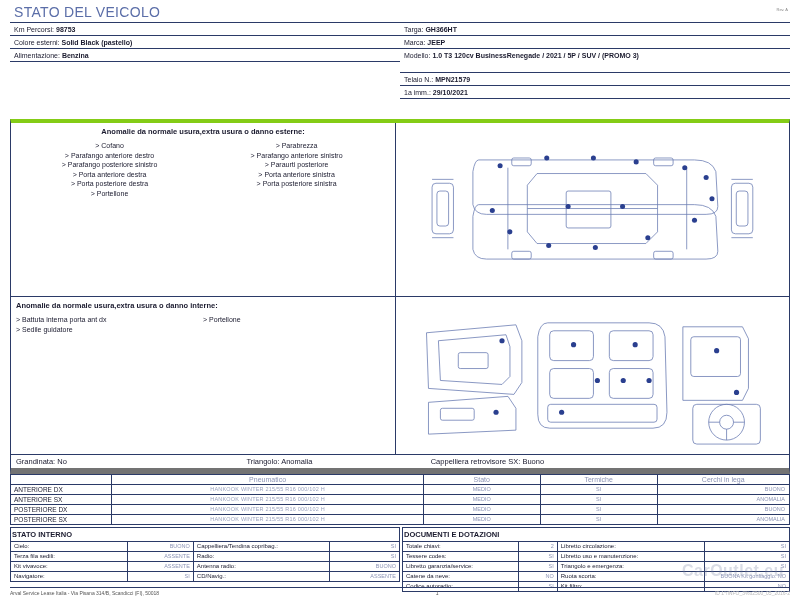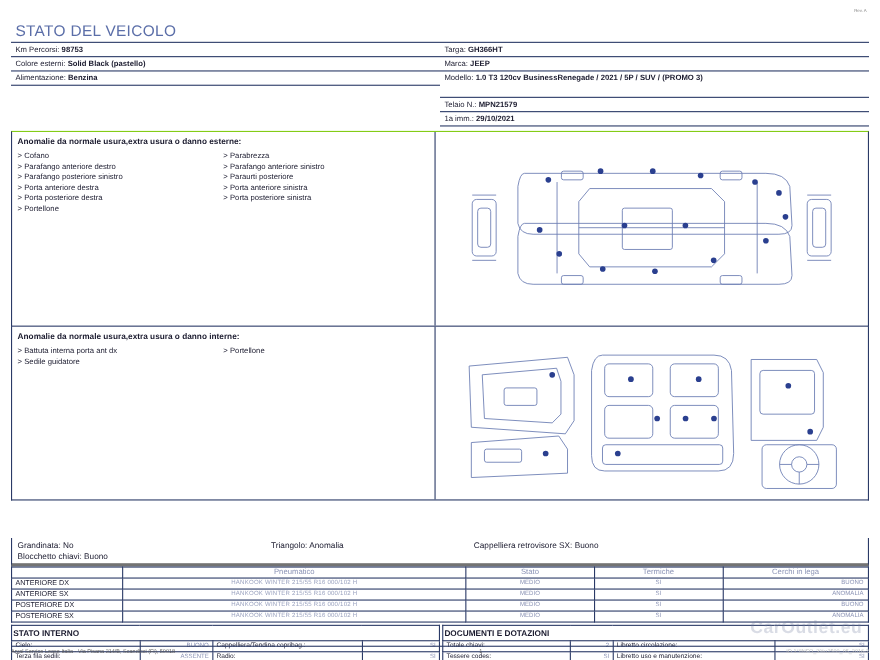--- a/index.html
+++ b/index.html
@@ -14,21 +14,21 @@
     font-size: 7px;
     color: #1a1a2e;
     position: relative;
     overflow: hidden;
   }
   .page {
     width: 800px;
     height: 600px;
     position: relative;
     box-sizing: border-box;
-    padding: 16px 10px;
+    padding: 0 10px;
   }
   
   .doc-title {
     font-size: 14px;
     color: #5b6ea8;
     letter-spacing: .3px;
     padding: 4px 0 2px 4px;
     font-weight: normal;
   }
   .rev {
@@ -63,21 +63,21 @@
     height: 10.5px;
     border-bottom: 1px solid transparent;
   }
   
   .block {
     border: 1px solid #2b3a67;
     border-top: none;
     display: flex;
     box-sizing: border-box;
   }
-  .block.first { border-top: 1px solid #84cc16; margin-top: 4px; }
+  .block.first { border-top: 4px solid #84cc16; margin-top: 20px; text-align: center; }
   .block-left {
     width: 49.5%;
     box-sizing: border-box;
     border-right: 1px solid #2b3a67;
     padding: 4px 5px;
   }
   .block-right {
     width: 50.5%;
     box-sizing: border-box;
     position: relative;
@@ -101,24 +101,23 @@
   
   .diagram {
     display: block;
     width: 100%;
     height: 100%;
   }
   
   .notes {
     border-left: 1px solid #2b3a67;
     border-right: 1px solid #2b3a67;
-    border-bottom: 3px solid #737373;
+    border-bottom: 6px solid #737373;
     box-sizing: border-box;
     padding: 2px 5px 1px 5px;
-    margin-top: 34px;
   }
   .notes-row {
     display: flex;
     font-size: 7.5px;
     line-height: 10px;
   }
   .notes-row > div { white-space: nowrap; }
   .n1 { width: 30%; }
   .n2 { width: 24%; }
   .n3 { width: 26%; }
@@ -402,23 +401,20 @@
         </g>
       </svg>
     </div>
   </div>
 
   <div class="notes">
     <div class="notes-row">
       <div class="n1">Grandinata: No</div>
       <div class="n2">Triangolo: Anomalia</div>
       <div class="n4">Cappelliera retrovisore SX: Buono</div>
-    </div>
-    <div class="notes-row">
-      <div class="n1">Blocchetto chiavi: Buono</div>
     </div>
   </div>
 
   <table class="tyres">
     <colgroup>
       <col style="width:13%">
         <col style="width:40%">
         <col style="width:15%">
         <col style="width:15%">
         <col style="width:17%">

